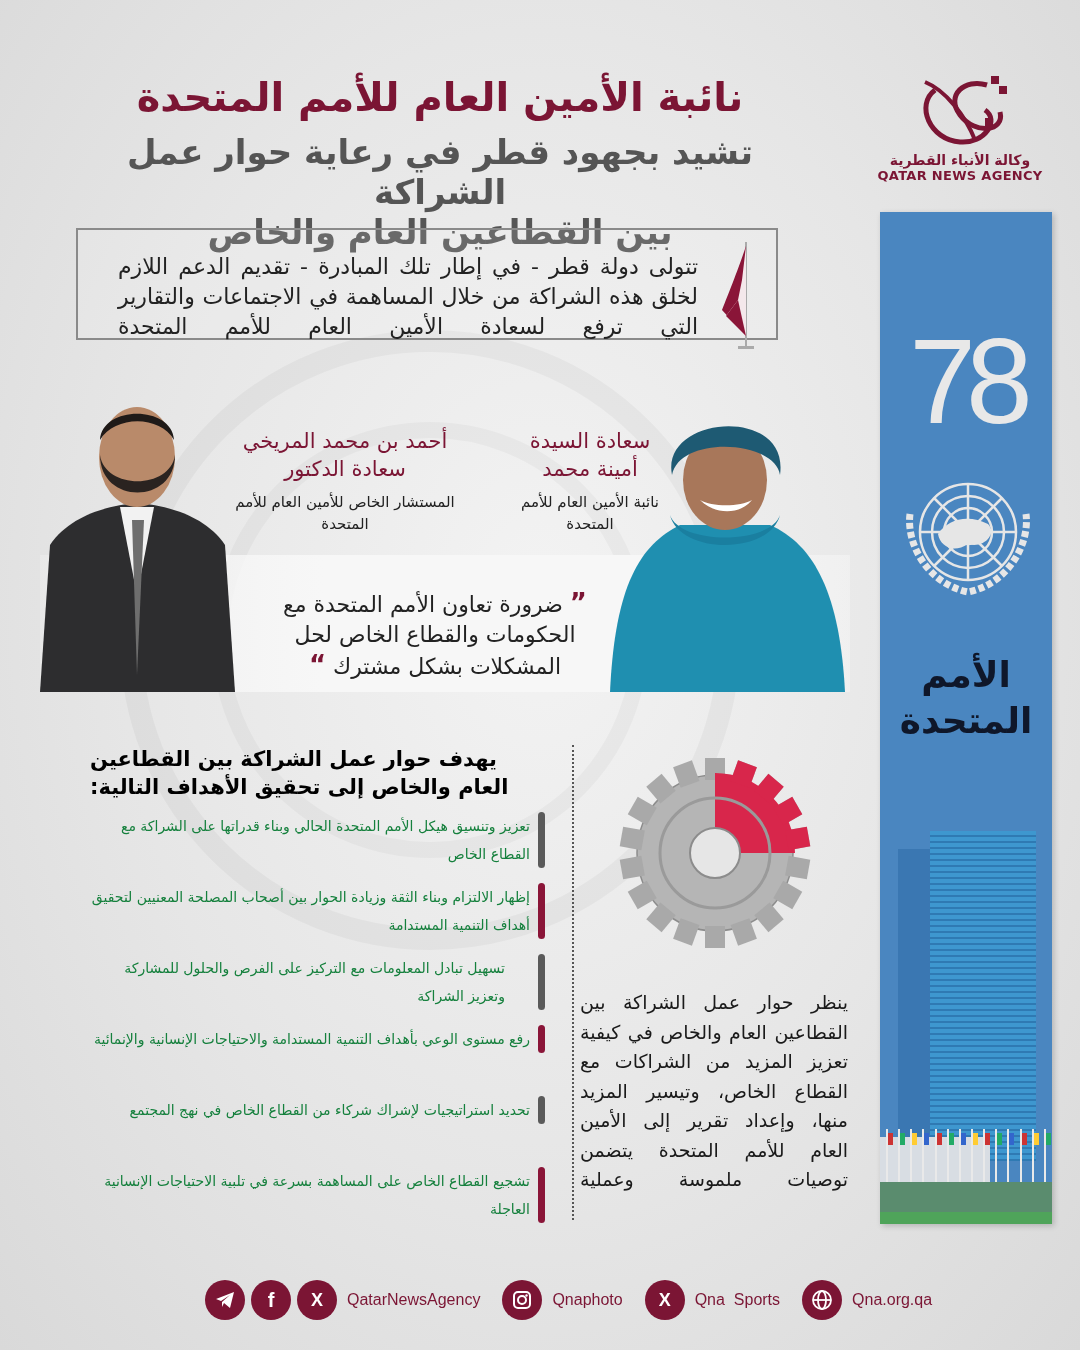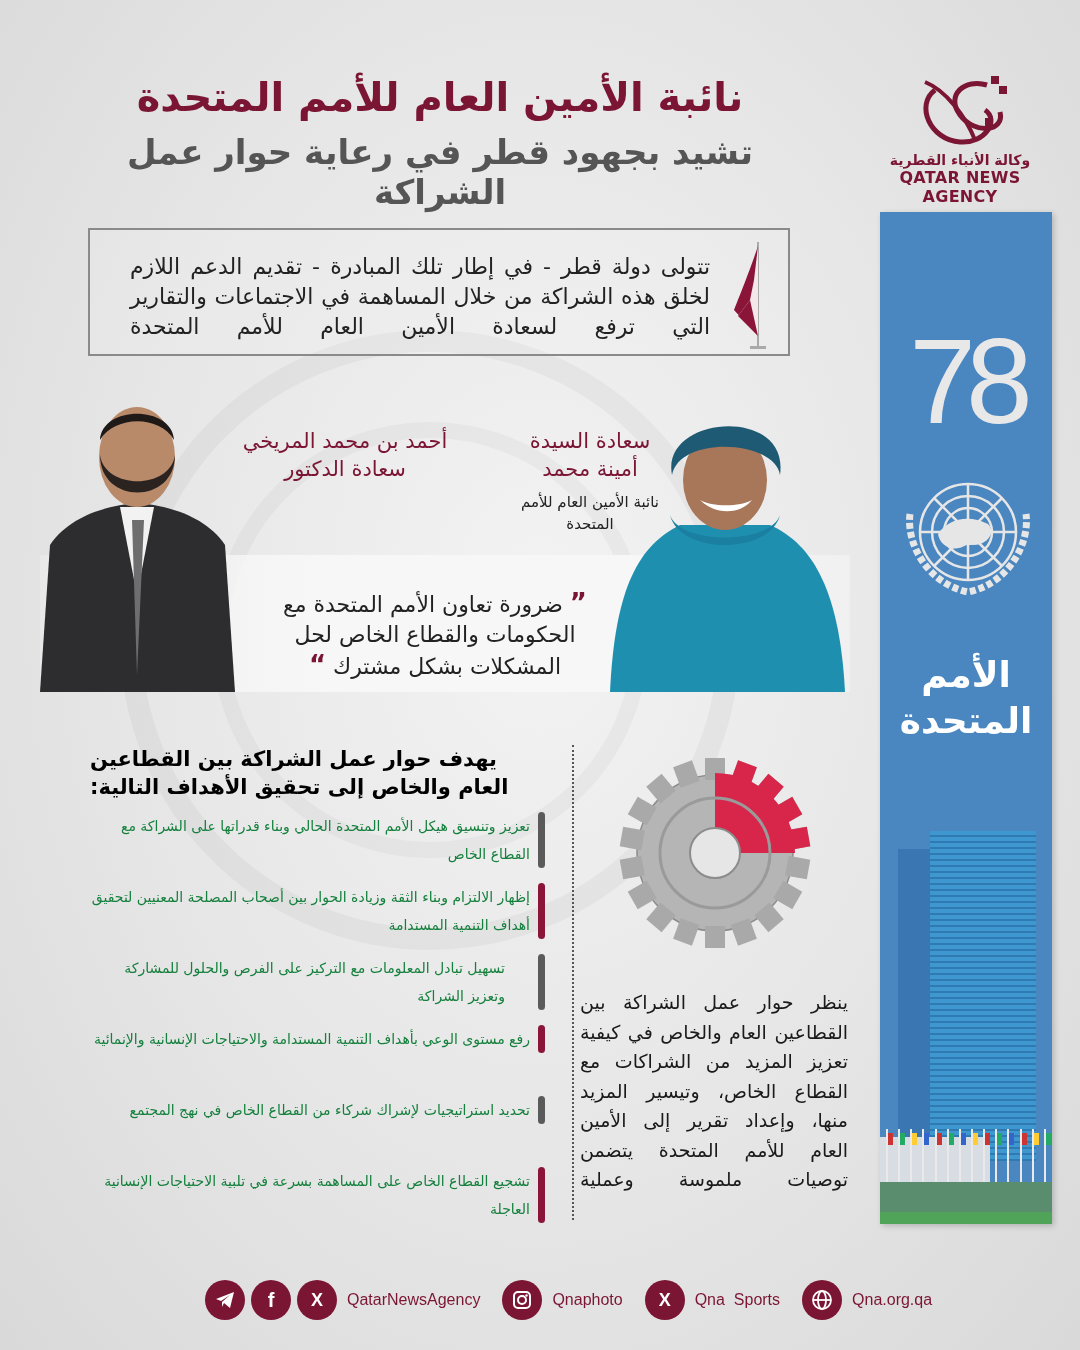--- a/index.html
+++ b/index.html
@@ -30,46 +30,46 @@
   }
   .title-sub {
     left: 100px; top: 132px; width: 680px; text-align: center;
     font-size: 34px; font-weight: bold; color: #555555; line-height: 40px;
   }
 
   
   .logo { left: 870px; top: 70px; width: 180px; height: 125px; text-align: center; }
   .logo svg { display: block; margin: 0 auto; }
   .logo-ar { font-size: 14px; color: #7b1534; font-weight: bold; margin-top: 2px; }
-  .logo-en { font-size: 16px; color: #7b1534; font-weight: bold; letter-spacing: 0.3px; }
+  .logo-en { font-size: 13px; color: #7b1534; font-weight: bold; letter-spacing: 0.3px; }
 
   
   .intro-box {
-    left: 88px; top: 228px; width: 702px; height: 128px;
+    left: 76px; top: 228px; width: 702px; height: 112px;
     border: 2px solid #8a8a8a; background: rgba(255,255,255,0.12);
   }
   .intro-text {
     position: absolute; right: 78px; top: 22px; width: 580px;
     font-size: 22px; line-height: 30px; color: #222; text-align: justify; text-align-last: justify;
   }
   .flag { position: absolute; right: 20px; top: 10px; width: 40px; height: 112px; }
 
   
   .band {
     left: 880px; top: 212px; width: 172px; height: 1012px;
     background: #4a86c0; box-shadow: 2px 2px 6px rgba(0,0,0,0.2); padding-left: 8px;
   }
   .band-78 {
     position: absolute; left: 0; right: 0; top: 100px; text-align: center;
     font-size: 120px; color: #e8e8e8; font-family: "Liberation Sans", sans-serif; letter-spacing: -10px;
   }
   .un-emblem { position: absolute; left: 18px; top: 262px; width: 140px; height: 125px; }
   .band-title {
     position: absolute; left: 0; right: 0; top: 440px; text-align: center;
-    font-size: 36px; font-weight: bold; color: #ffffff; line-height: 46px;
+    font-size: 36px; font-weight: bold; color: #0f172a; line-height: 46px;
   }
   .building {
     position: absolute; left: 0; right: 0; top: 595px; bottom: 0;
     background: linear-gradient(180deg, #4a86c0 0%, #4a86c0 100%);
     overflow: hidden;
   }
   .tower {
     position: absolute; left: 50px; top: 24px; width: 106px; height: 330px;
     background: repeating-linear-gradient(180deg, #3e97cf 0 4px, #2f7ab3 4px 6px);
   }
@@ -136,20 +136,21 @@
   .soc-label { font-size: 16px; color: #7b1534; margin: 0 16px 0 4px; font-family: "Liberation Sans", sans-serif; }
 </style>
 </head>
 <body>
 
 <div class="watermark"></div>
 
 <div class="abs title-main rtl">نائبة الأمين العام للأمم المتحدة</div>
 <div class="abs title-sub rtl">
   <div>تشيد بجهود قطر في رعاية حوار عمل الشراكة</div>
+  <div>بين القطاعين العام والخاص</div>
 </div>
 
 <div class="abs logo">
   <svg width="110" height="80" viewBox="0 0 110 80">
     <path d="M30 20 C 10 35, 25 70, 55 72 C 80 74, 95 50, 80 40" fill="none" stroke="#7b1534" stroke-width="5"></path>
     <path d="M82 15 C 60 8, 40 25, 55 45 C 70 65, 100 62, 95 42" fill="none" stroke="#7b1534" stroke-width="5"></path>
     <path d="M20 12 C 40 20, 60 45, 70 70" fill="none" stroke="#7b1534" stroke-width="4"></path>
     <rect x="86" y="6" width="8" height="8" fill="#7b1534"></rect>
     <rect x="94" y="16" width="8" height="8" fill="#7b1534"></rect>
     <rect x="80" y="48" width="8" height="8" fill="#7b1534"></rect>
@@ -239,20 +240,21 @@
 
 <div class="abs name-block nb-right rtl">
   <div class="name-title">سعادة السيدة</div>
   <div class="name-title">أمينة محمد</div>
   <div class="name-role">نائبة الأمين العام للأمم المتحدة</div>
 </div>
 
 <div class="abs name-block nb-left rtl">
   <div class="name-title">أحمد بن محمد المريخي</div>
   <div class="name-title">سعادة الدكتور</div>
+  <div class="name-role">المستشار الخاص للأمين العام للأمم المتحدة</div>
 </div>
 
 <div class="abs quote rtl">
   <span class="qmark">”</span>
   <span>ضرورة تعاون الأمم المتحدة مع الحكومات والقطاع الخاص لحل المشكلات بشكل مشترك</span>
   <span class="qmark">“</span>
 </div>
 
 <div class="abs goals-heading rtl">يهدف حوار عمل الشراكة بين القطاعين العام والخاص إلى تحقيق الأهداف التالية:</div>
 

